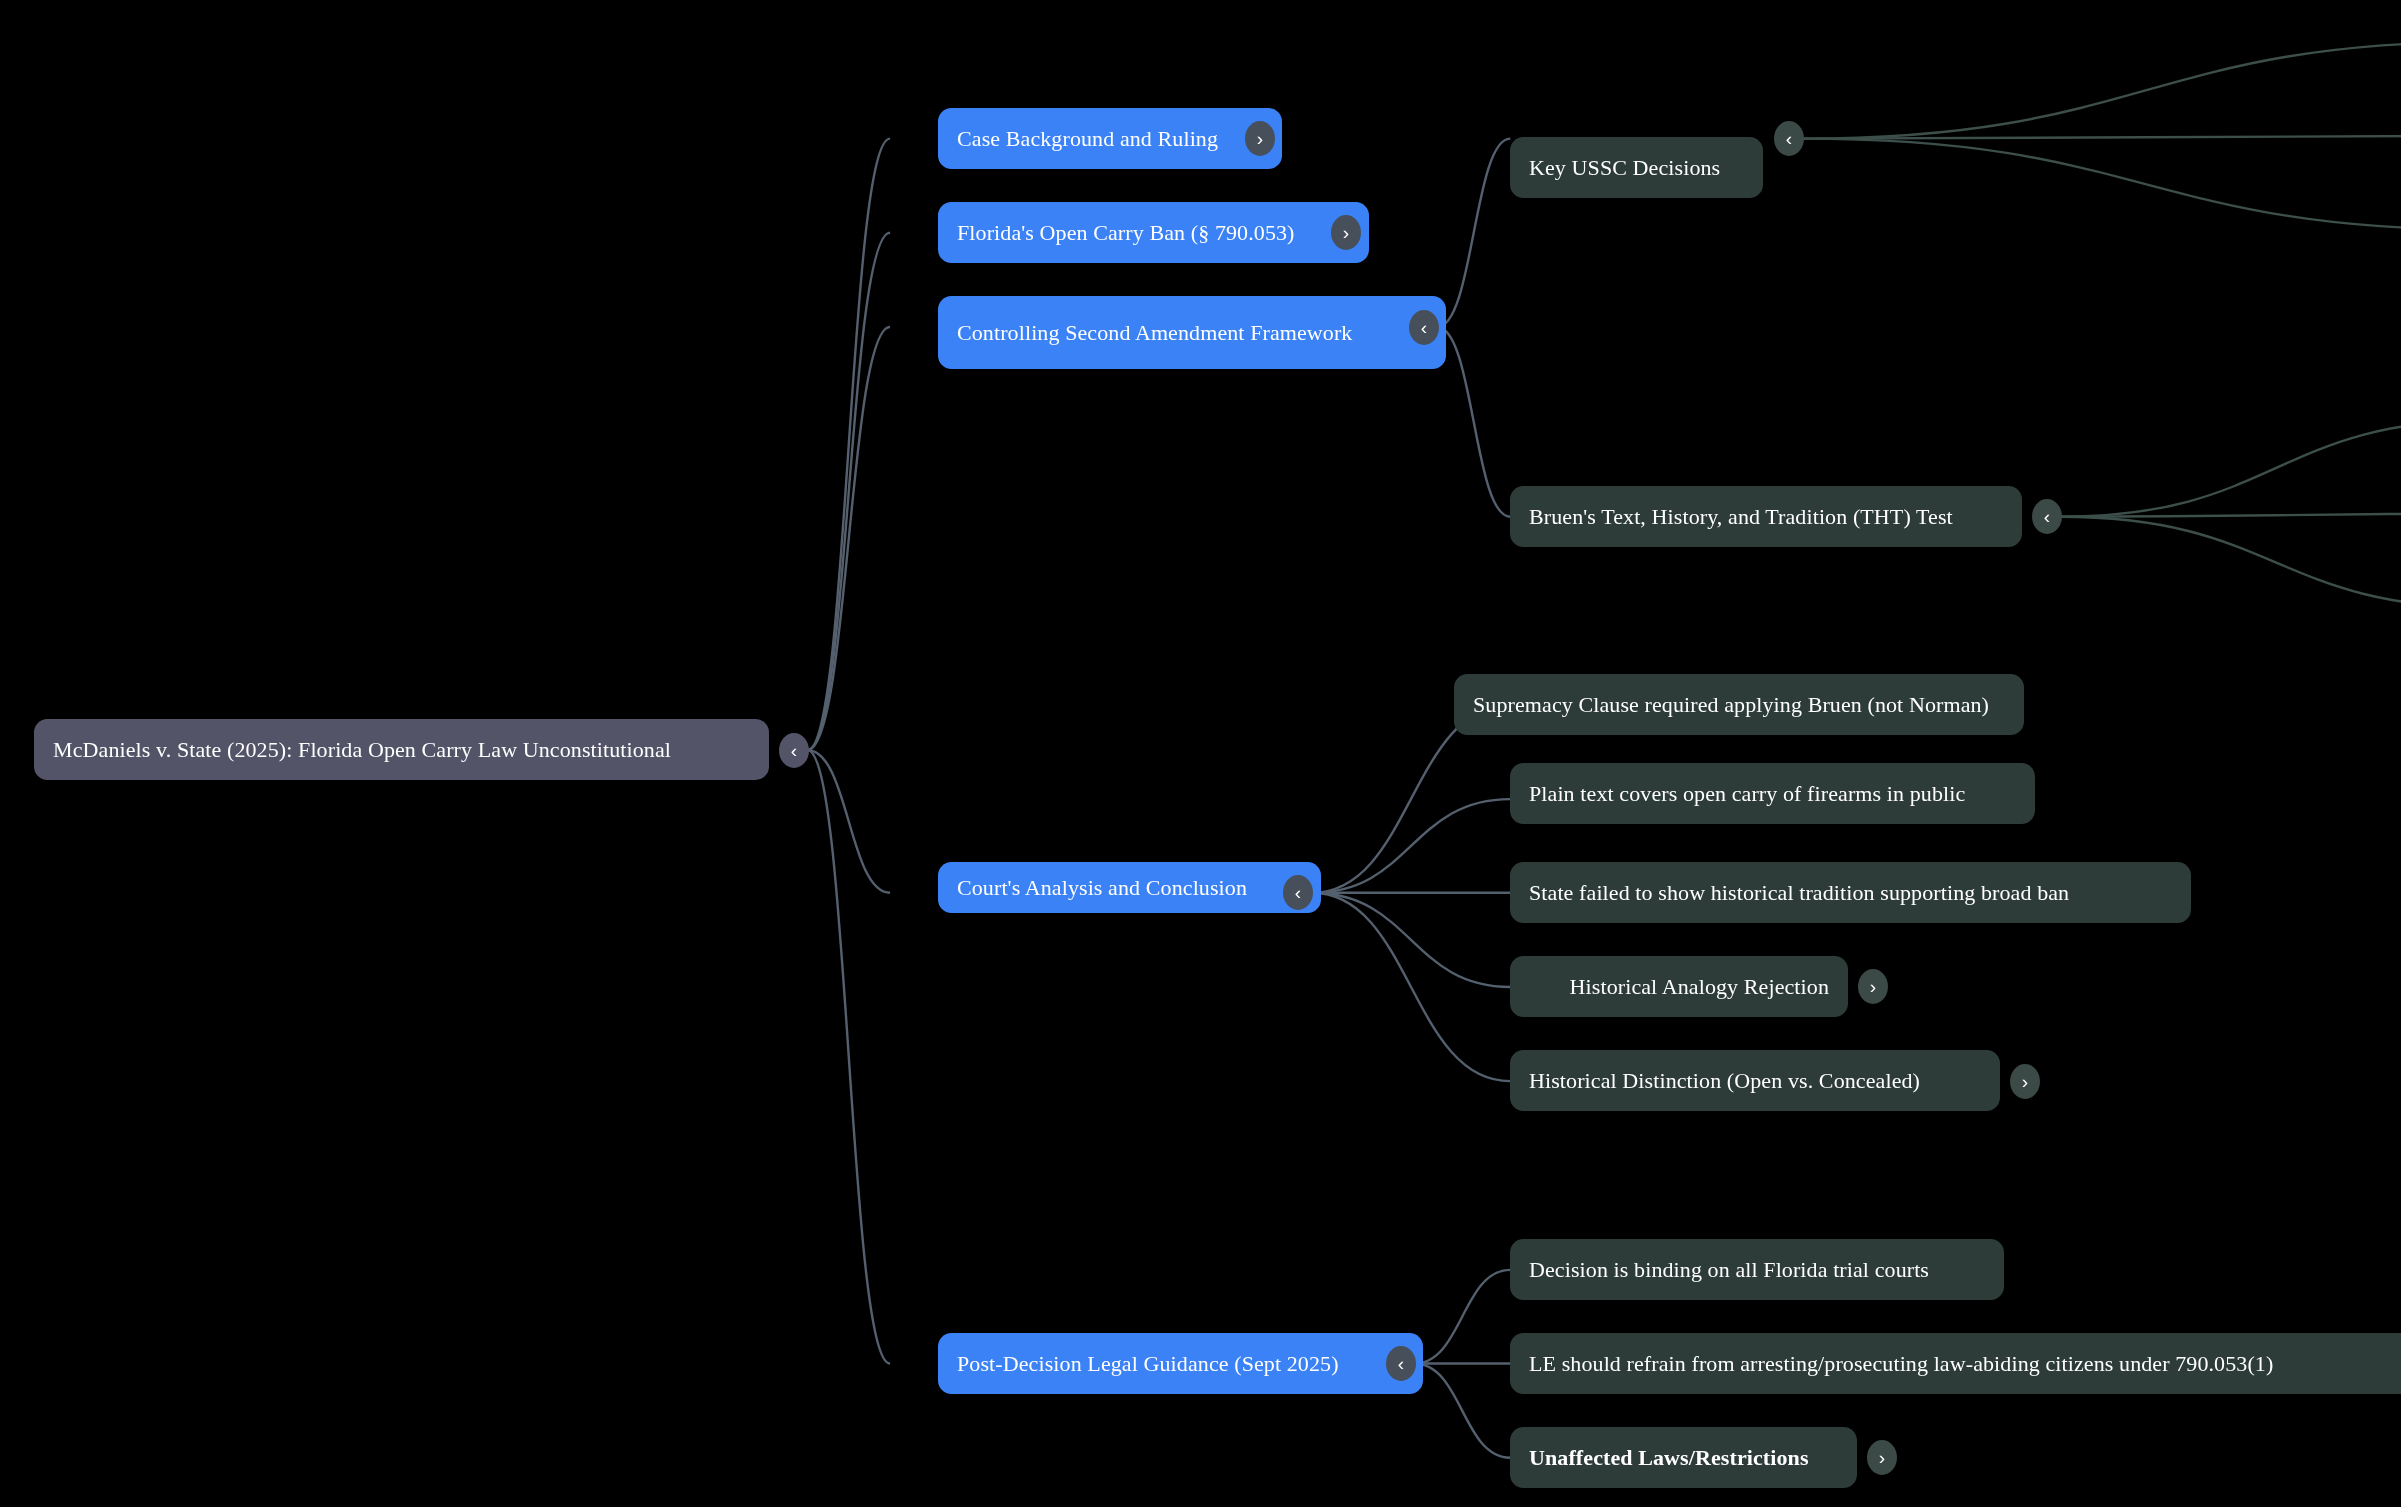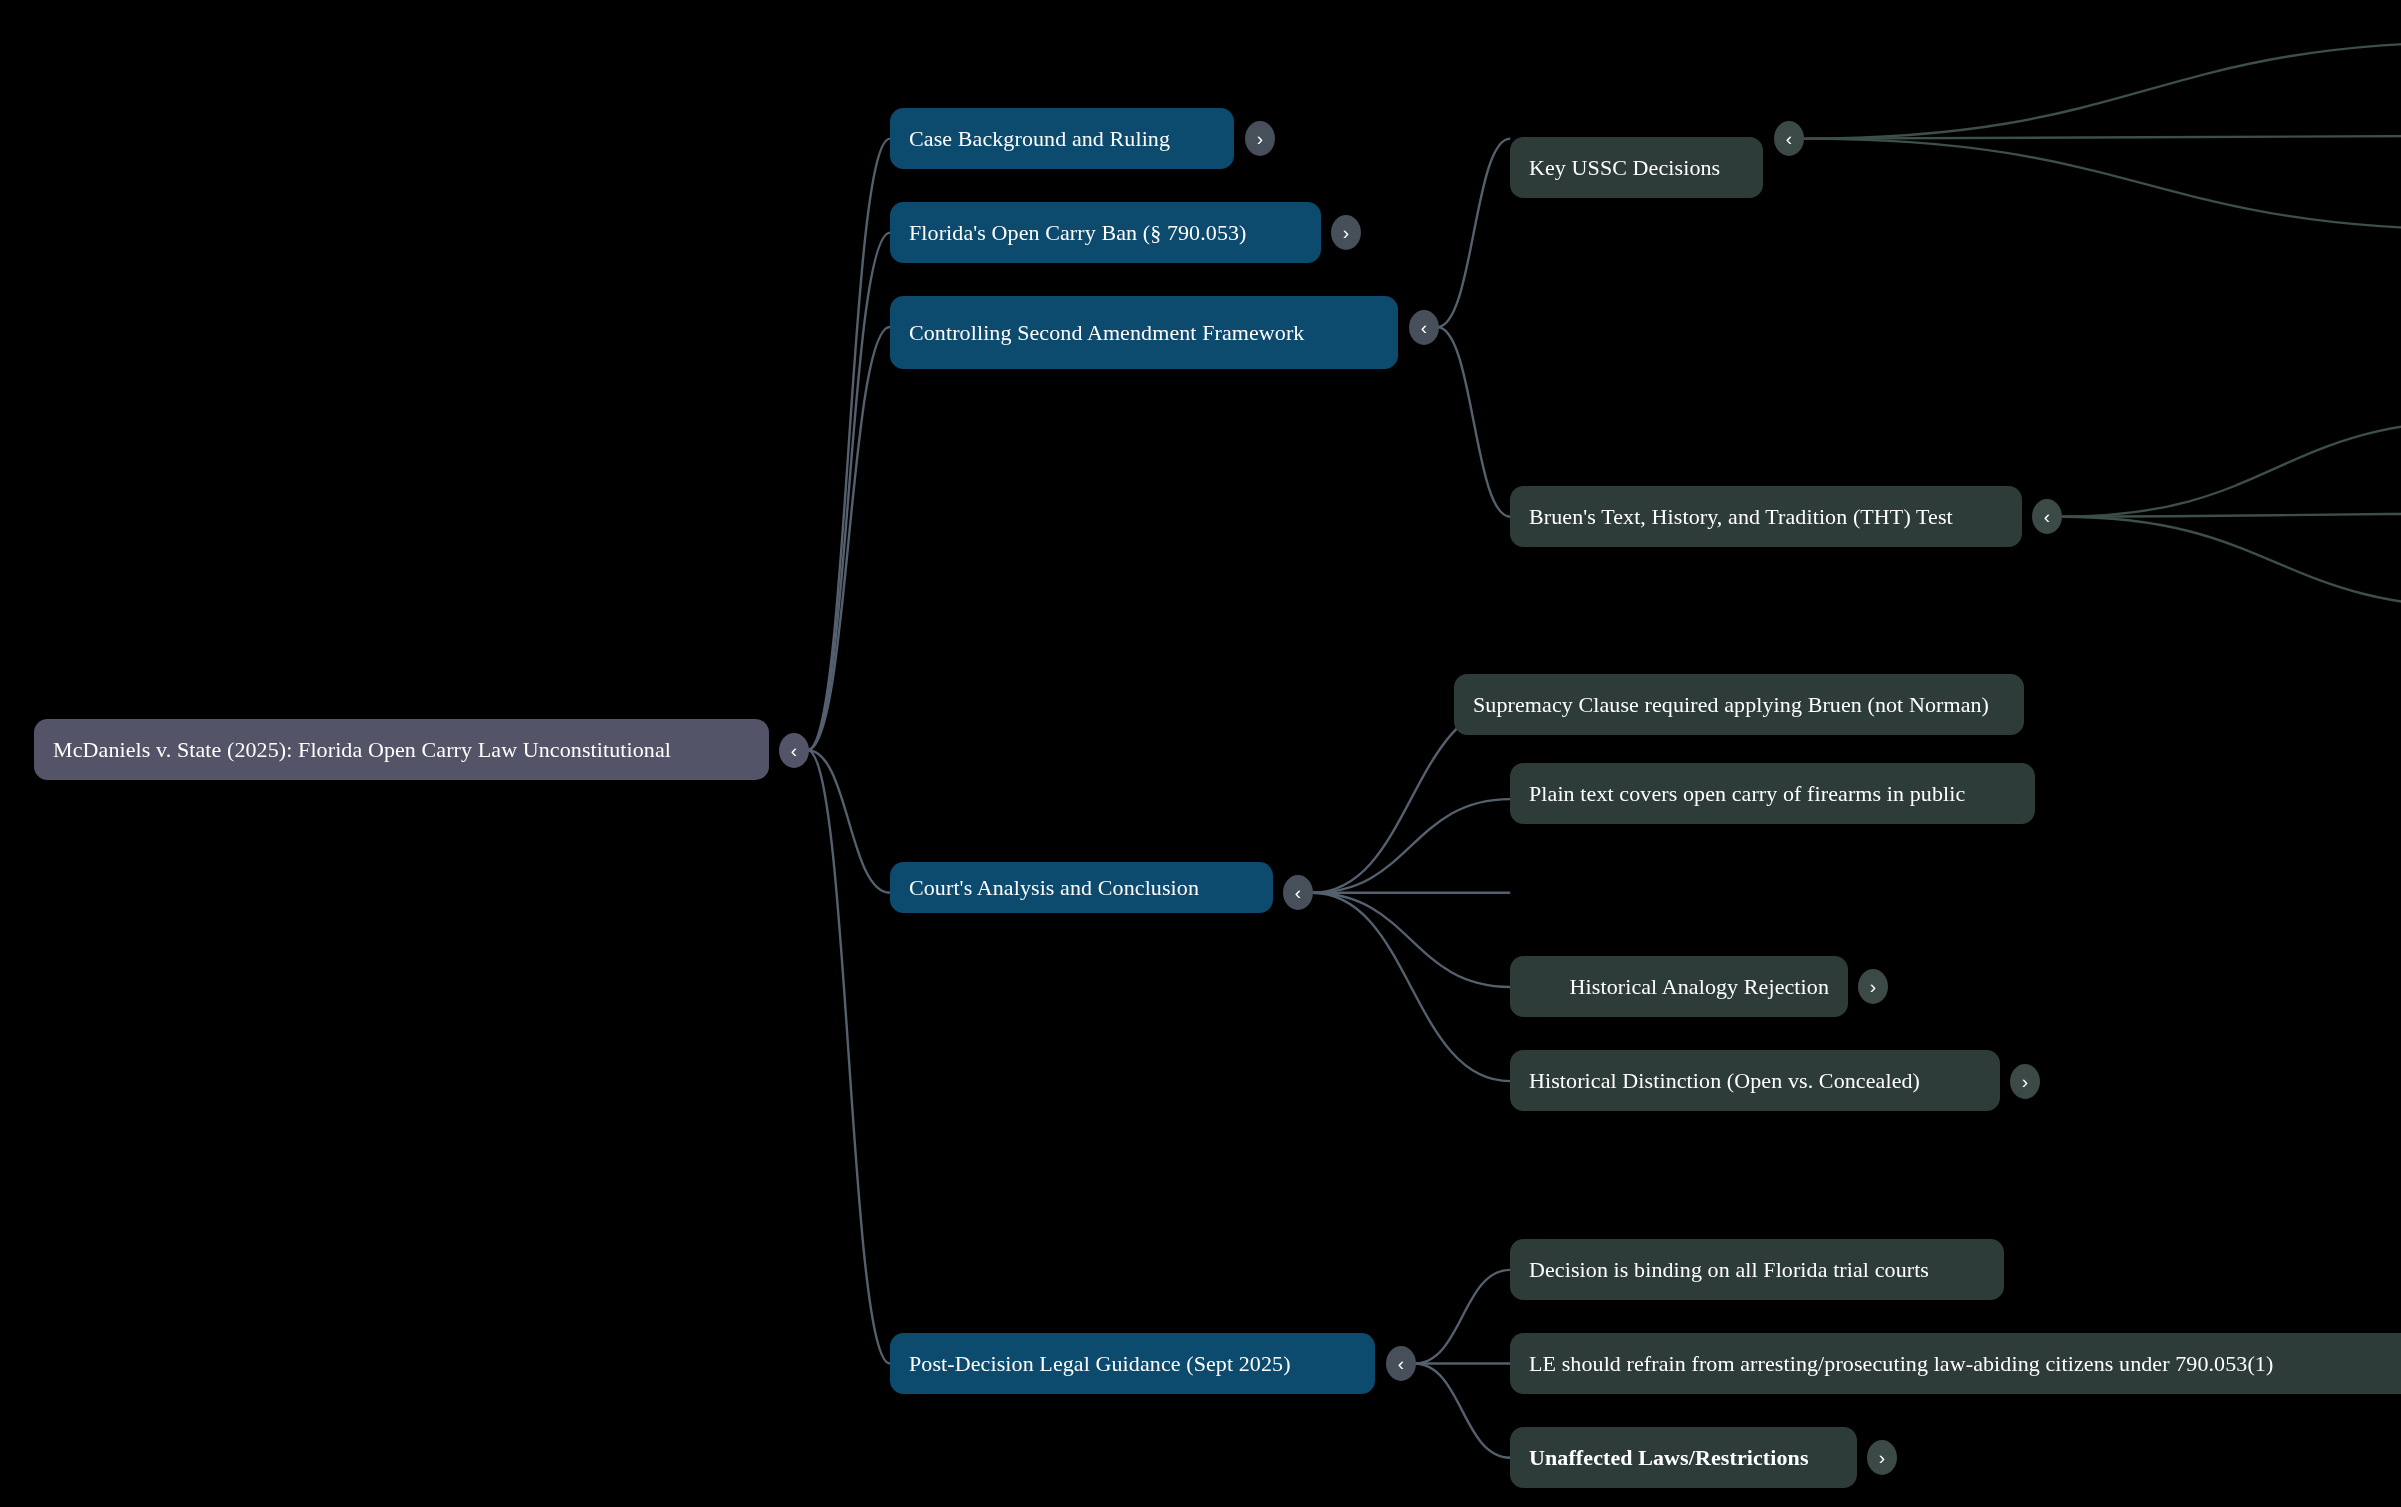--- a/index.html
+++ b/index.html
@@ -5,21 +5,21 @@
   html,body{margin:0;padding:0;background:#000;}
   body{width:3386px;height:1508px;overflow:hidden;
        font-family:"Liberation Serif","DejaVu Serif",serif;}
   #canvas{position:relative;width:3386px;height:1508px;background:#000;}
   #edges{position:absolute;left:0;top:0;width:3386px;height:1508px;pointer-events:none;}
 
   .node{position:absolute;box-sizing:border-box;display:flex;align-items:center;
         border-radius:13.4px;color:#fff;white-space:nowrap;
         padding:0 19px;letter-spacing:0.1px;}
   .lv0{background:#545469;font-size:22px;}
-  .lv1{background:#0c4a6e;font-size:22px;}
+  .lv1{background:#3b82f6;font-size:22px;margin-left:48px;}
   .lv2{background:#2e3c39;font-size:22px;}
 
   .toggle{position:absolute;width:30px;height:35px;border-radius:50%;
           background:#464f5a;color:#fff;display:flex;align-items:center;
           justify-content:center;font-size:19px;line-height:1;
           font-family:"Liberation Sans",sans-serif;cursor:pointer;}
   .toggle.t0{background:#545469;}
   .toggle.t2{background:#3b4a46;}
 </style>
 </head>
@@ -80,20 +80,23 @@
     <div class="node lv2" style="left: 1510px; top: 486px; width: 512px; height: 61px;">
       <span>Bruen's Text, History, and Tradition (THT) Test</span>
     </div>
     <div class="toggle t2" style="left: 2032px; top: 499px;">‹</div>
     <div class="node lv2" style="left: 1454px; top: 674px; width: 570px; height: 61px;">
       <span>Supremacy Clause required applying Bruen (not Norman)</span>
     </div>
     <div class="node lv2" style="left: 1510px; top: 763px; width: 525px; height: 61px;">
       <span>Plain text covers open carry of firearms in public</span>
     </div>
+    <div class="node lv2" style="left: 1510px; top: 862px; width: 681px; height: 61px;">
+      <span>State failed to show historical tradition supporting broad ban</span>
+    </div>
     <div class="node lv2" style="left: 1510px; top: 956px; width: 338px; height: 61px; justify-content: flex-end;">
       <span>Historical Analogy Rejection</span>
     </div>
     <div class="toggle t2" style="left: 1858px; top: 969px;">›</div>
     <div class="node lv2" style="left: 1510px; top: 1050px; width: 490px; height: 61px;">
       <span>Historical Distinction (Open vs. Concealed)</span>
     </div>
     <div class="toggle t2" style="left: 2010px; top: 1064px;">›</div>
     <div class="node lv2" style="left: 1510px; top: 1239px; width: 494px; height: 61px;">
       <span>Decision is binding on all Florida trial courts</span>

